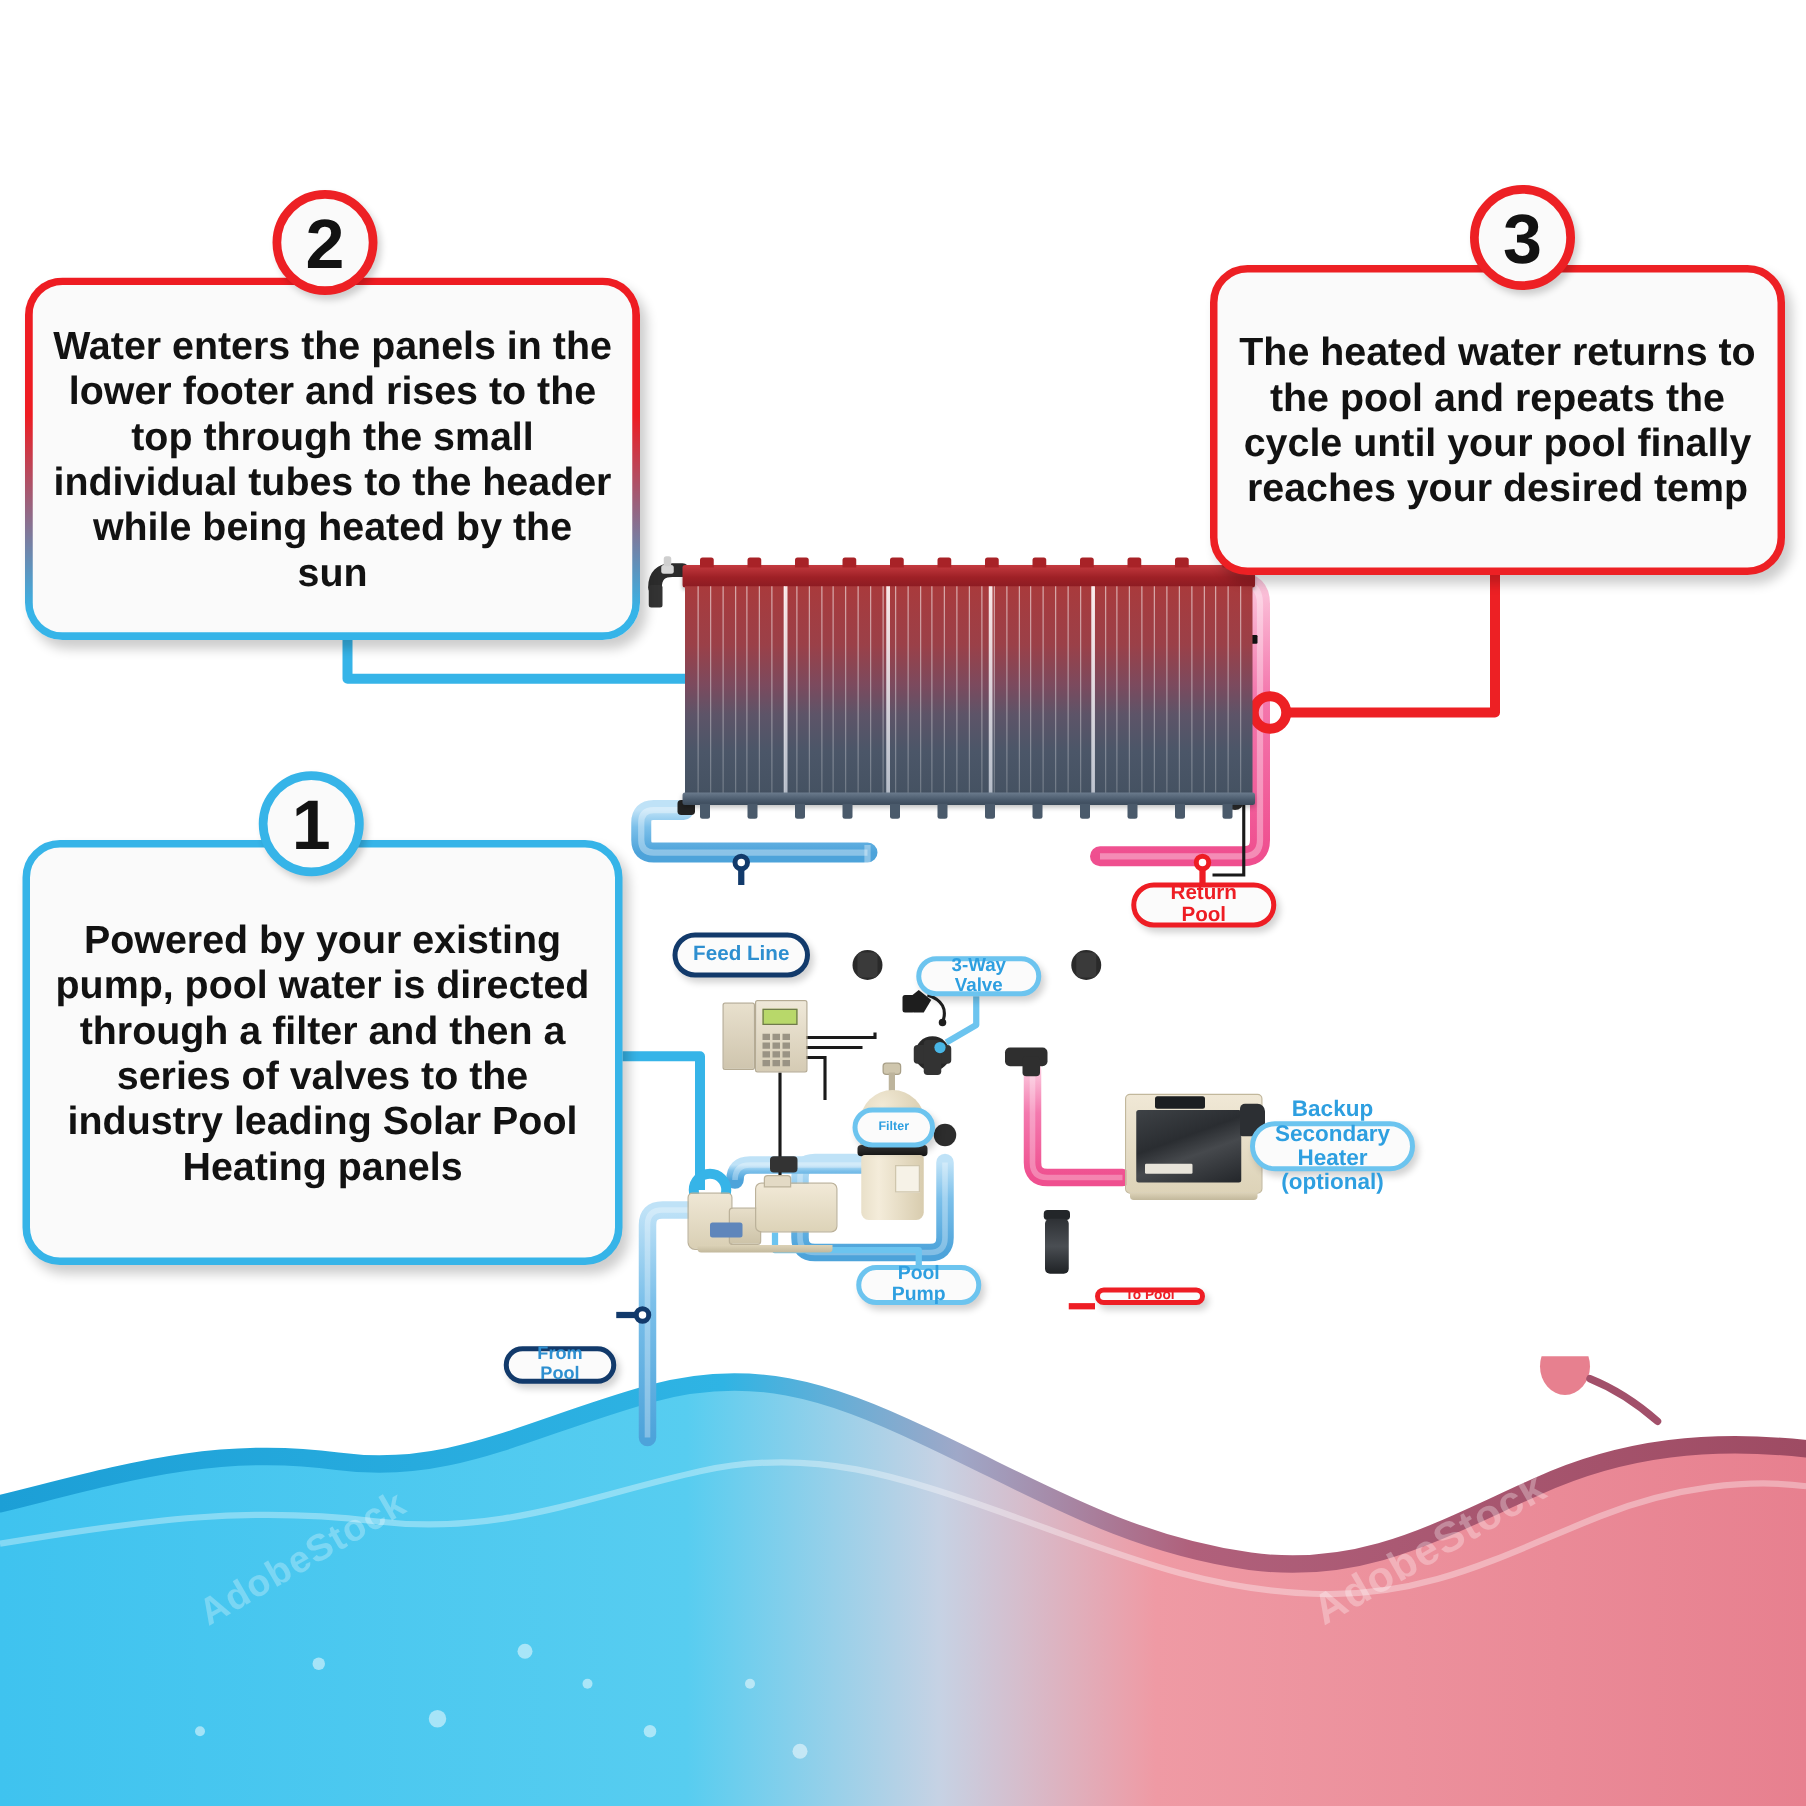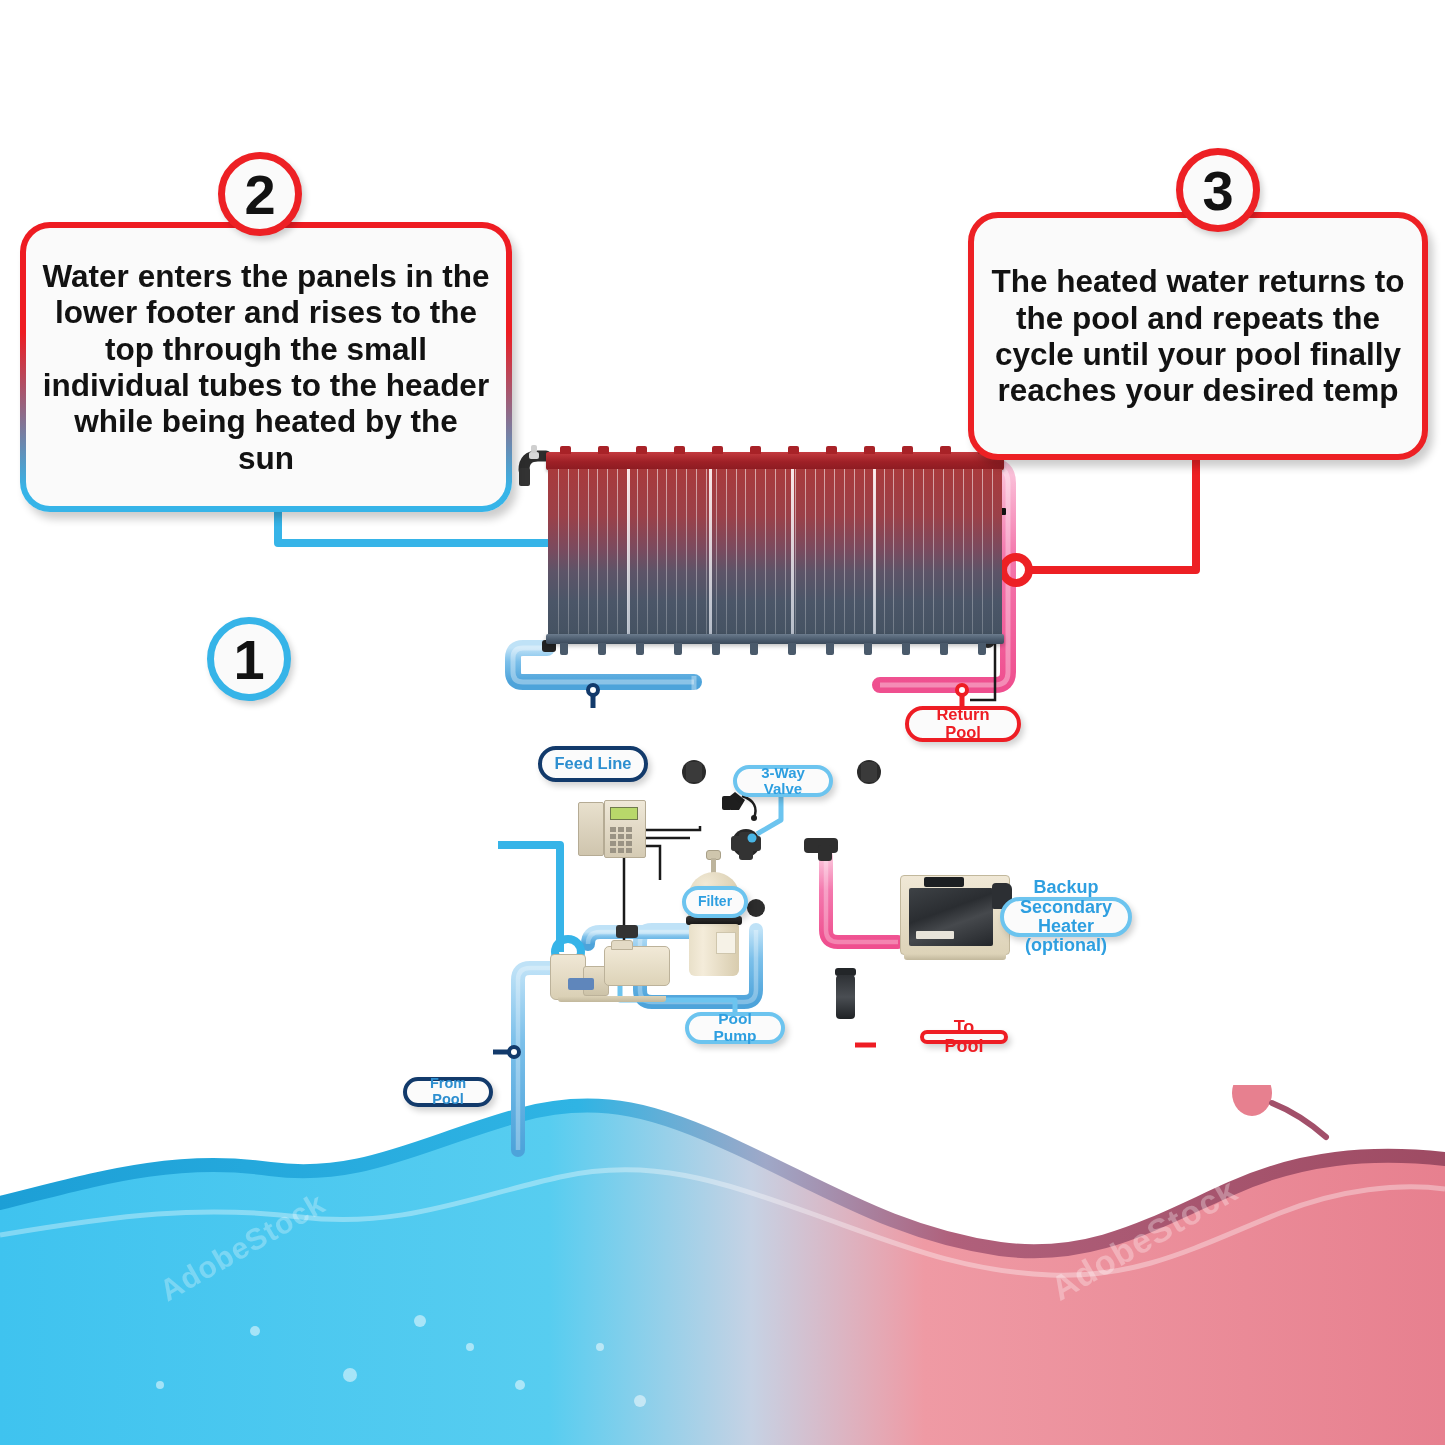--- a/index.html
+++ b/index.html
@@ -149,25 +149,25 @@
     font-weight:bold; box-shadow:3px 4px 6px rgba(0,0,0,.18); z-index:8;
     padding:2px 10px; line-height:1.08;
   }
   .tag-blue-dark { border:4px solid #123a6b; color:#2e8fd0;margin-top:40px; }
   .tag-red { border:4px solid #ee1d24; color:#ee1d24; }
   .tag-lightblue { border:4px solid #6cc4ef; color:#2e9fe0; }
 
   #tag-feed { left:538px; top:706px; width:110px; height:36px; font-size:16.5px; }
   #tag-return { left:905px; top:706px; width:116px; height:36px; font-size:16.5px; }
   #tag-3way { left:733px; top:765px; width:100px; height:32px; font-size:15px; }
-  #tag-filter { left:682px; top:886px; width:66px; height:32px; font-size:14px; }
+  #tag-filter { left:682px; top:886px; width:66px; height:32px; font-size:10px; }
   #tag-pump { left:685px; top:1012px; width:100px; height:32px; font-size:15.5px; }
   #tag-heater { left:1000px; top:897px; width:132px; height:40px; font-size:18px; }
   #tag-frompool { left:403px; top:1037px; width:90px; height:30px; font-size:14.5px; }
-  #tag-topool { left:920px; top:1030px; width:88px; height:14px; font-size:18px; }
+  #tag-topool { left:876px; top:1030px; width:88px; height:14px; font-size:11px; }
 
   
   #water { position:absolute; left:0; top:1085px; width:1445px; height:360px; }
   #wm1 { position:absolute; left:150px; top:1230px; font-size:30px; color:rgba(255,255,255,.28);
          transform:rotate(-30deg); font-weight:bold; letter-spacing:1px; }
   #wm2 { position:absolute; left:1040px; top:1220px; font-size:34px; color:rgba(255,255,255,.3);
          transform:rotate(-30deg); font-weight:bold; letter-spacing:1px; }
 </style>
 </head>
 <body>
@@ -462,20 +462,23 @@
   <div class="callout" id="callout-2">
     <div class="body">Water enters the panels in the lower footer and rises to the top through the small individual tubes to the header while being heated by the sun</div>
   </div>
   <div class="num-circle" id="num-2">2</div>
 
   <div class="callout" id="callout-3">
     <div class="body">The heated water returns to the pool and repeats the cycle until your pool finally reaches your desired temp</div>
   </div>
   <div class="num-circle" id="num-3">3</div>
 
+  <div class="callout" id="callout-1">
+    <div class="body">Powered by your existing pump, pool water is directed through a filter and then a series of valves to the industry leading Solar Pool Heating panels</div>
+  </div>
   <div class="num-circle" id="num-1">1</div>
 
   <div class="tag tag-blue-dark" id="tag-feed">Feed Line</div>
   <div class="tag tag-red" id="tag-return">Return Pool</div>
   <div class="tag tag-lightblue" id="tag-3way">3-Way Valve</div>
   <div class="tag tag-lightblue" id="tag-filter">Filter</div>
   <div class="tag tag-lightblue" id="tag-pump">Pool Pump</div>
   <div class="tag tag-lightblue" id="tag-heater">Backup Secondary Heater (optional)</div>
   <div class="tag tag-blue-dark" id="tag-frompool">From Pool</div>
   <div class="tag tag-red" id="tag-topool">To Pool</div>

